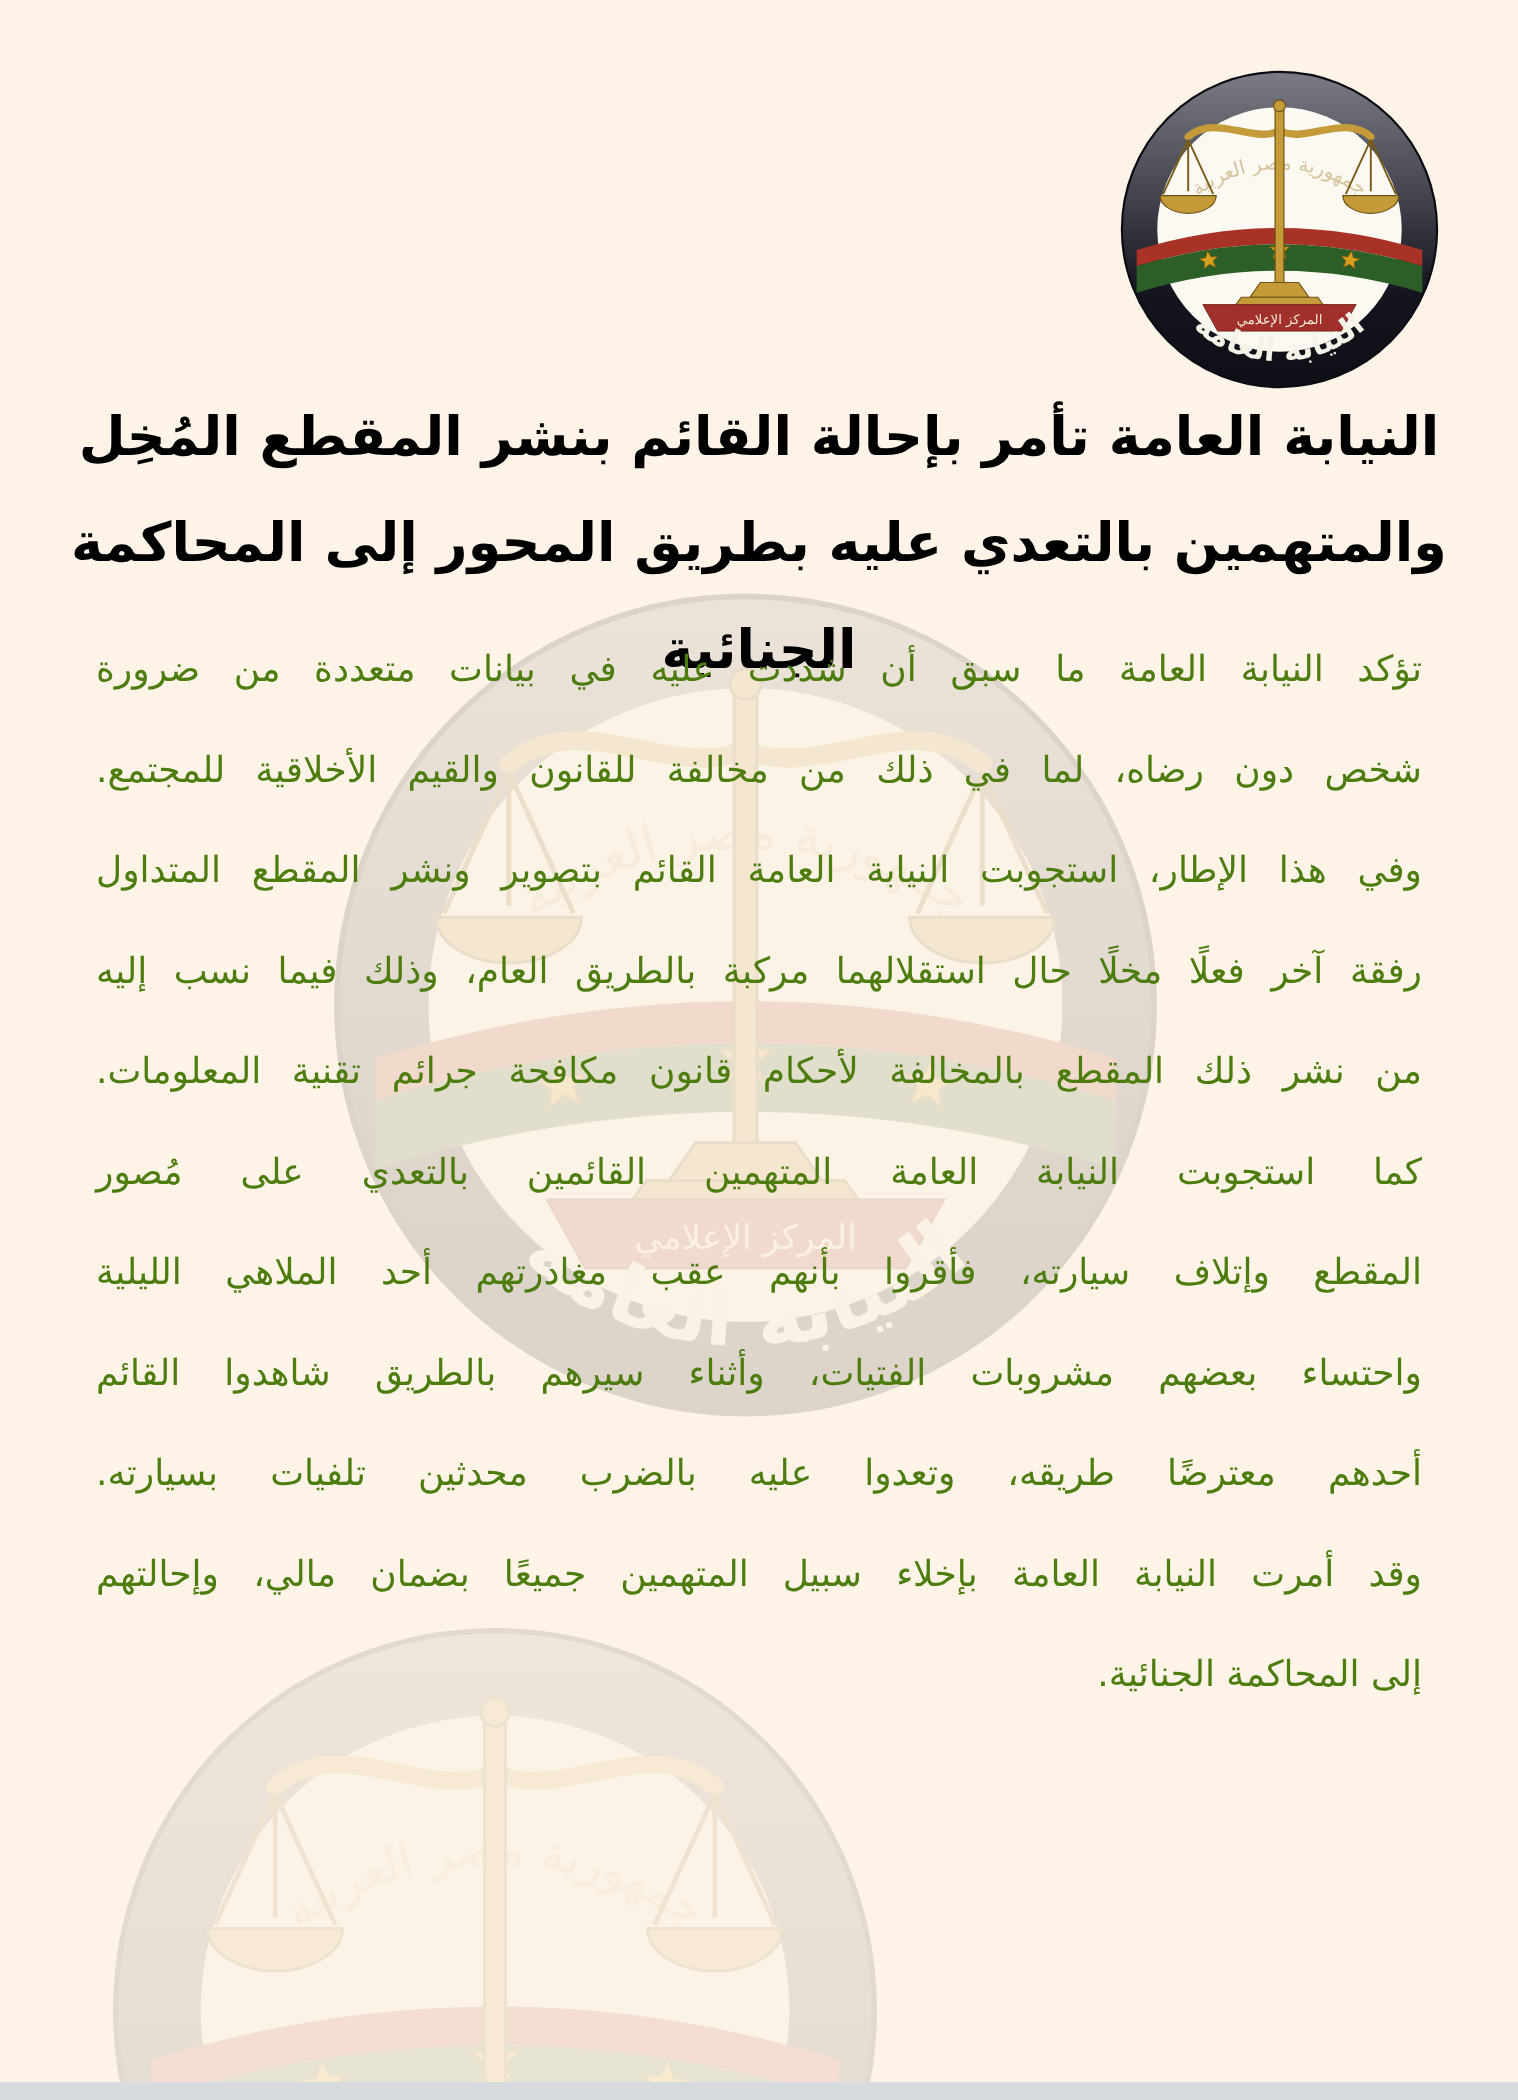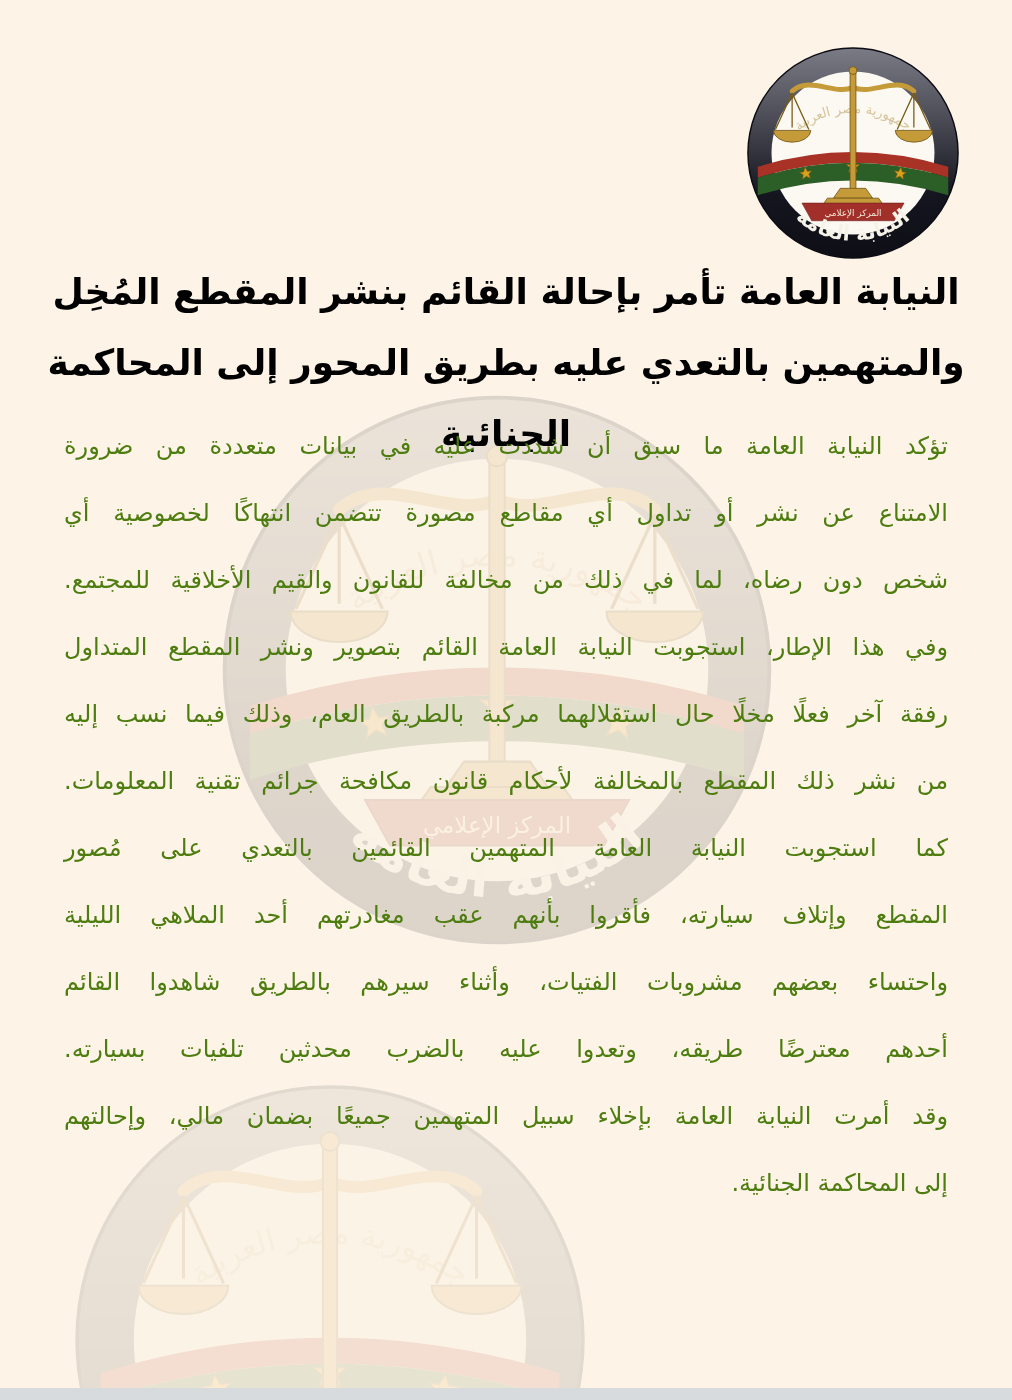--- a/index.html
+++ b/index.html
@@ -109,21 +109,20 @@
   <use href="#emblem"></use>
 </svg>
 
 <div class="title">
   <div>النيابة العامة تأمر بإحالة القائم بنشر المقطع المُخِل</div>
   <div>والمتهمين بالتعدي عليه بطريق المحور إلى المحاكمة الجنائية</div>
 </div>
 
 <div class="body-text">
   <div class="line">تؤكد النيابة العامة ما سبق أن شددت عليه في بيانات متعددة من ضرورة</div>
-  <div class="line">الامتناع عن نشر أو تداول أي مقاطع مصورة تتضمن انتهاكًا لخصوصية أي</div>
   <div class="line">شخص دون رضاه، لما في ذلك من مخالفة للقانون والقيم الأخلاقية للمجتمع.</div>
   <div class="line">وفي هذا الإطار، استجوبت النيابة العامة القائم بتصوير ونشر المقطع المتداول</div>
   <div class="line">رفقة آخر فعلًا مخلًا حال استقلالهما مركبة بالطريق العام، وذلك فيما نسب إليه</div>
   <div class="line">من نشر ذلك المقطع بالمخالفة لأحكام قانون مكافحة جرائم تقنية المعلومات.</div>
   <div class="line">كما استجوبت النيابة العامة المتهمين القائمين بالتعدي على مُصور</div>
   <div class="line">المقطع وإتلاف سيارته، فأقروا بأنهم عقب مغادرتهم أحد الملاهي الليلية</div>
   <div class="line">واحتساء بعضهم مشروبات الفتيات، وأثناء سيرهم بالطريق شاهدوا القائم</div>
   <div class="line">أحدهم معترضًا طريقه، وتعدوا عليه بالضرب محدثين تلفيات بسيارته.</div>
   <div class="line">وقد أمرت النيابة العامة بإخلاء سبيل المتهمين جميعًا بضمان مالي، وإحالتهم</div>
   <div class="line last">إلى المحاكمة الجنائية.</div>

